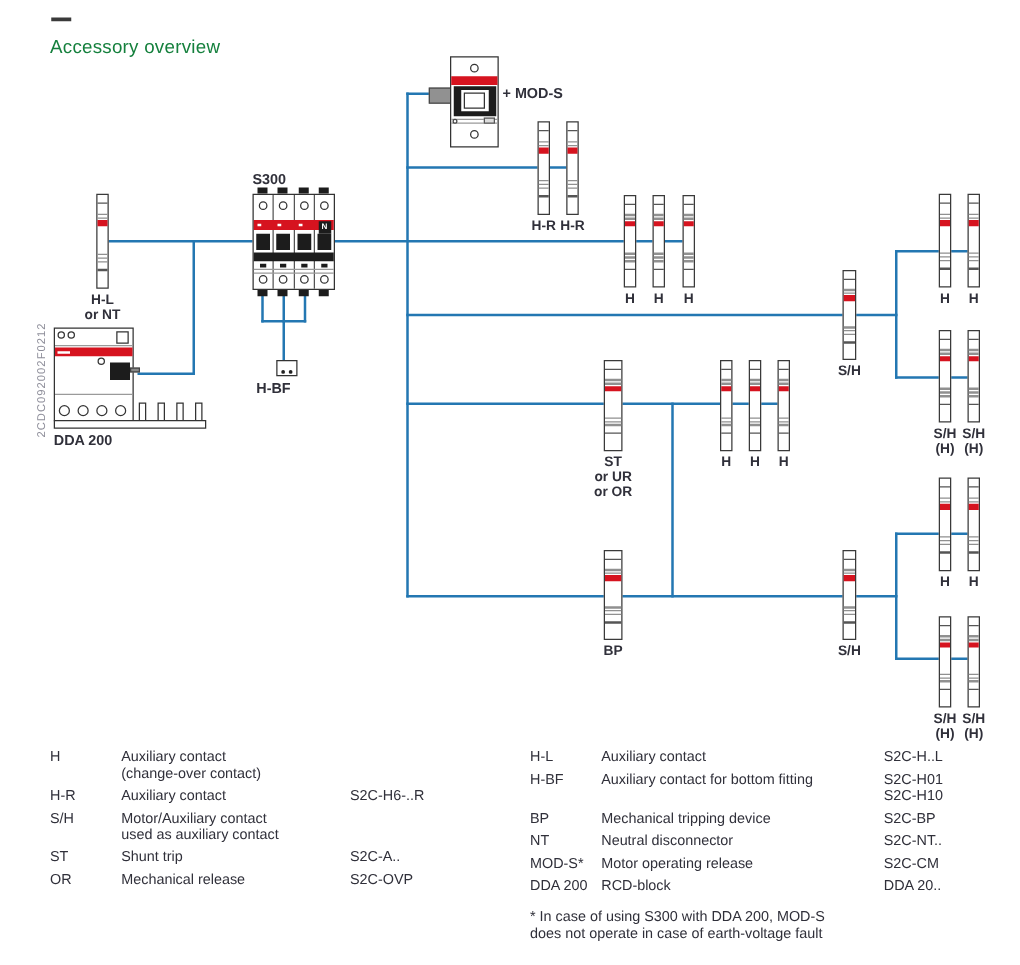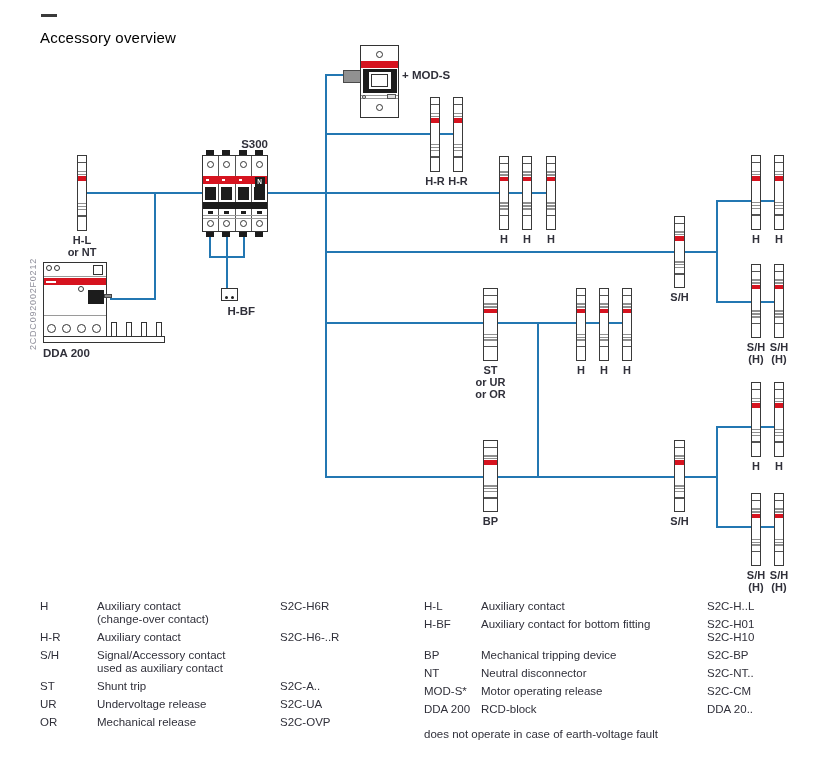--- a/index.html
+++ b/index.html
@@ -1,35 +1,35 @@
 <!DOCTYPE html>
 <html style="--wire: #2377b2; --red: #d6131f; --ink: #30303a; --gray: #8d8d99;"><head>
 <meta charset="utf-8">
 <style>
   html,body{margin:0;padding:0;background:#fff;}
   .page{position:relative;width:816px;height:772px;background:#fff;overflow:hidden;
         font-family:"Liberation Sans",sans-serif;color:var(--ink,#30303a);}
   
   .title-dash{position:absolute;left:41px;top:14px;width:16px;height:3px;background:#3a3a3a;}
-  .page-title{position:absolute;left:40px;top:29px;margin:0;font-size:15px;font-weight:400;color:#000000;letter-spacing:.2px;}
+  .page-title{position:absolute;left:40px;top:29px;margin:0;font-size:15px;font-weight:400;color:#15803d;letter-spacing:.2px;}
   
   .w{position:absolute;background:var(--wire,#2377b2);}
   
   .ac{position:absolute;background:#fff;border:1.5px solid #3a3a3a;box-sizing:border-box;z-index:3;}
   .ac i{display:block;position:absolute;left:0;right:0;}
   .ac .t{top:8%;height:1.5px;background:#555;}
   .ac .g{height:1.5px;background:#909090;}
   .ac .g1{top:20%}.ac .g2{top:24%}
   .ac .r{position:absolute;left:0;right:0;top:27.5%;height:6.5%;background:var(--red,#d6131f);}
   .ac .g3{top:63%}.ac .g4{top:67%}.ac .g5{top:71%}
   .ac .c{top:80%;height:1.5px;background:#555;}
   .ac-lab{position:absolute;width:60px;text-align:center;font-size:11px;font-weight:700;
           line-height:12px;color:var(--ink,#30303a);z-index:4;}
   .dev-lab{position:absolute;font-size:11.5px;font-weight:700;color:var(--ink,#30303a);z-index:4;}
-  .ctr{text-align:right;}
+  .ctr{text-align:left;}
   
   .dev{position:absolute;z-index:3;}
   .blk{position:absolute;background:#1c1c1c;}
   .box{position:absolute;background:#fff;border:1.5px solid #333;box-sizing:border-box;}
   .scr{position:absolute;width:7px;height:7px;border:1.3px solid #333;border-radius:50%;background:#fff;box-sizing:border-box;}
   .redband{position:absolute;background:var(--red,#d6131f);}
   .gline{position:absolute;height:1px;background:#9a9a9a;}
   .sep{position:absolute;width:1px;background:#555;}
   
   .legend{position:absolute;top:600px;font-size:11.5px;line-height:13px;color:var(--ink,#30303a);}
@@ -447,64 +447,50 @@
   <div class="legend left" style="left:40px;width:376px;">
     <div id="legend-left-rows">
         <div class="lg-row">
           <div class="lg-term">
             <div>H</div>
           </div>
           <div class="lg-desc">
             <div>Auxiliary contact</div>
             <div>(change-over contact)</div>
           </div>
-          <div class="lg-code">
-            <div>S2C-H6R</div>
-          </div>
         </div>
         <div class="lg-row">
           <div class="lg-term">
             <div>H-R</div>
           </div>
           <div class="lg-desc">
             <div>Auxiliary contact</div>
           </div>
           <div class="lg-code">
             <div>S2C-H6-..R</div>
           </div>
         </div>
         <div class="lg-row">
           <div class="lg-term">
             <div>S/H</div>
           </div>
           <div class="lg-desc">
-            <div>Signal/Accessory contact</div>
+            <div>Motor/Auxiliary contact</div>
             <div>used as auxiliary contact</div>
           </div>
         </div>
         <div class="lg-row">
           <div class="lg-term">
             <div>ST</div>
           </div>
           <div class="lg-desc">
             <div>Shunt trip</div>
           </div>
           <div class="lg-code">
             <div>S2C-A..</div>
-          </div>
-        </div>
-        <div class="lg-row">
-          <div class="lg-term">
-            <div>UR</div>
-          </div>
-          <div class="lg-desc">
-            <div>Undervoltage release</div>
-          </div>
-          <div class="lg-code">
-            <div>S2C-UA</div>
           </div>
         </div>
         <div class="lg-row">
           <div class="lg-term">
             <div>OR</div>
           </div>
           <div class="lg-desc">
             <div>Mechanical release</div>
           </div>
           <div class="lg-code">
@@ -577,17 +563,18 @@
           </div>
           <div class="lg-desc">
             <div>RCD-block</div>
           </div>
           <div class="lg-code">
             <div>DDA 20..</div>
           </div>
         </div>
       </div>
     <div class="footnote">
+      <div>* In case of using S300 with DDA 200, MOD-S</div>
       <div>does not operate in case of earth-voltage fault</div>
     </div>
   </div>
 
 </div>
 
 </body></html>

